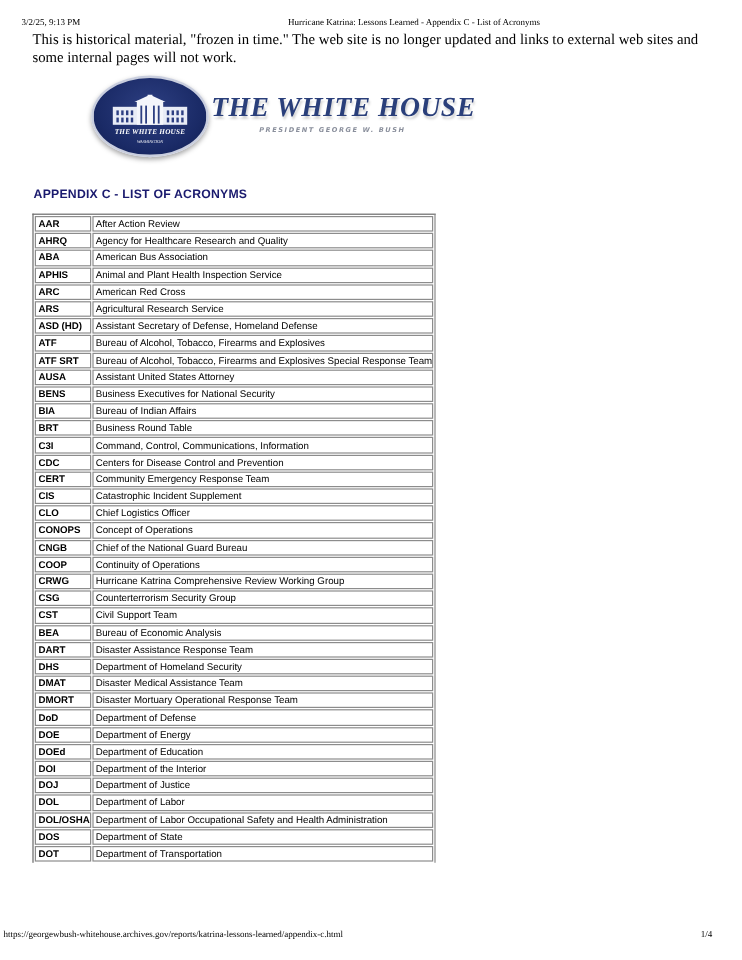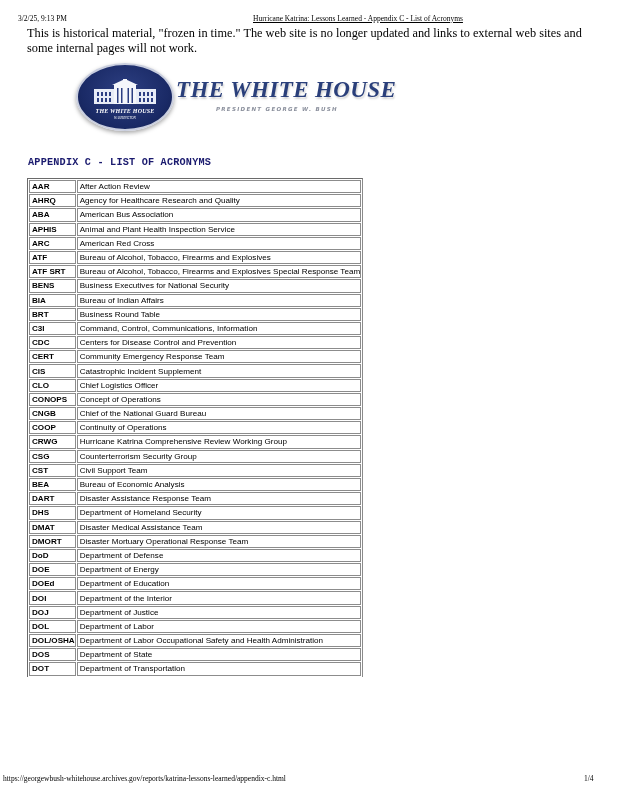--- a/index.html
+++ b/index.html
@@ -1,28 +1,28 @@
 <!DOCTYPE html>
 <html><head>
 <meta charset="utf-8">
 <style>
   html, body { margin: 0; padding: 0; background: #ffffff; }
   body { width: 618px; height: 800px; position: relative; overflow: hidden; font-family: "Liberation Serif", serif; color: #000; }
   .print-header { position: absolute; top: 14px; left: 0; width: 618px; font-size: 7.5px; font-family: "Liberation Serif", serif; }
   .print-header .date { position: absolute; left: 18px; }
-  .print-header .title { position: absolute; left: 253px; text-decoration: underline; }
+  .print-header .title { position: absolute; left: 240px; }
   .notice { position: absolute; top: 26px; left: 27px; width: 570px; font-size: 12.3px; line-height: 15px; font-family: "Liberation Serif", serif; }
   .banner { position: absolute; top: 63px; left: 76px; width: 330px; height: 72px; font-style: italic; }
   .seal { position: absolute; left: 0; top: 0; width: 98px; height: 68px; border-radius: 50%; background: radial-gradient(ellipse at 50% 40%, #2d3f82 0%, #1a2a66 65%, #101c4c 100%); box-shadow: 0 2px 4px rgba(0,0,0,0.35); border: 2px solid #c9cede; box-sizing: border-box; overflow: hidden; }
   .seal .house { position: absolute; left: 14px; top: 14px; width: 66px; height: 26px; }
   .seal .seal-text { position: absolute; left: 0; width: 100%; top: 43px; text-align: center; color: #fff; font-family: "Liberation Serif", serif; font-size: 6px; font-weight: bold; letter-spacing: 0.2px; }
   .seal .seal-sub { position: absolute; left: 0; width: 100%; top: 51px; text-align: center; color: #fff; font-family: "Liberation Serif", serif; font-size: 3.5px; }
   .wordmark { position: absolute; left: 100px; top: 14px; font-family: "Liberation Serif", serif; font-weight: bold; font-size: 23px; color: #2a3f7a; letter-spacing: 0.4px; text-shadow: 1px 2px 2px rgba(0,0,0,0.18); white-space: nowrap; }
   .subtitle { position: absolute; left: 140px; top: 43px; font-family: "DejaVu Sans", sans-serif; font-size: 5.5px; color: #8a8f9c; letter-spacing: 1.3px; white-space: nowrap; font-weight: bold; }
-  .page-heading { position: absolute; top: 157px; left: 28px; font-family: Liberation Mono, monospace; font-weight: bold; font-size: 10.2px; color: #1a1a6e; letter-spacing: 0.2px; }
+  .page-heading { position: absolute; top: 157px; left: 28px; font-family: Liberation Sans, sans-serif; font-weight: bold; font-size: 10.2px; color: #1a1a6e; letter-spacing: 0.2px; }
   table.acronyms { position: absolute; top: 178px; left: 27px; width: 320px; border-collapse: separate; border-spacing: 1px; border: 1px solid #6a6a6a; border-right-color: #8a8a8a; border-bottom: none; font-family: "Liberation Sans", sans-serif; font-size: 8.1px; }
   table.acronyms td { border: 1px solid #8c8c8c; height: 11.2px; padding: 0 0 0 2px; line-height: 11px; white-space: nowrap; }
   table.acronyms td.acr { width: 76px; font-weight: bold; }
   table.acronyms td.def { padding-left: 2px; }
   .print-footer { position: absolute; top: 774px; left: 0; width: 618px; font-size: 7.5px; font-family: "Liberation Serif", serif; }
   .print-footer .url { position: absolute; left: 3px; }
   .print-footer .page { position: absolute; left: 584px; }
 </style>
 </head>
 <body>
@@ -89,26 +89,38 @@
       </tr>
       <tr>
         <td class="acr">APHIS</td>
         <td class="def">Animal and Plant Health Inspection Service</td>
       </tr>
       <tr>
         <td class="acr">ARC</td>
         <td class="def">American Red Cross</td>
       </tr>
       <tr>
+        <td class="acr">ARS</td>
+        <td class="def">Agricultural Research Service</td>
+      </tr>
+      <tr>
+        <td class="acr">ASD (HD)</td>
+        <td class="def">Assistant Secretary of Defense, Homeland Defense</td>
+      </tr>
+      <tr>
         <td class="acr">ATF</td>
         <td class="def">Bureau of Alcohol, Tobacco, Firearms and Explosives</td>
       </tr>
       <tr>
         <td class="acr">ATF SRT</td>
         <td class="def">Bureau of Alcohol, Tobacco, Firearms and Explosives Special Response Team</td>
+      </tr>
+      <tr>
+        <td class="acr">AUSA</td>
+        <td class="def">Assistant United States Attorney</td>
       </tr>
       <tr>
         <td class="acr">BENS</td>
         <td class="def">Business Executives for National Security</td>
       </tr>
       <tr>
         <td class="acr">BIA</td>
         <td class="def">Bureau of Indian Affairs</td>
       </tr>
       <tr>

